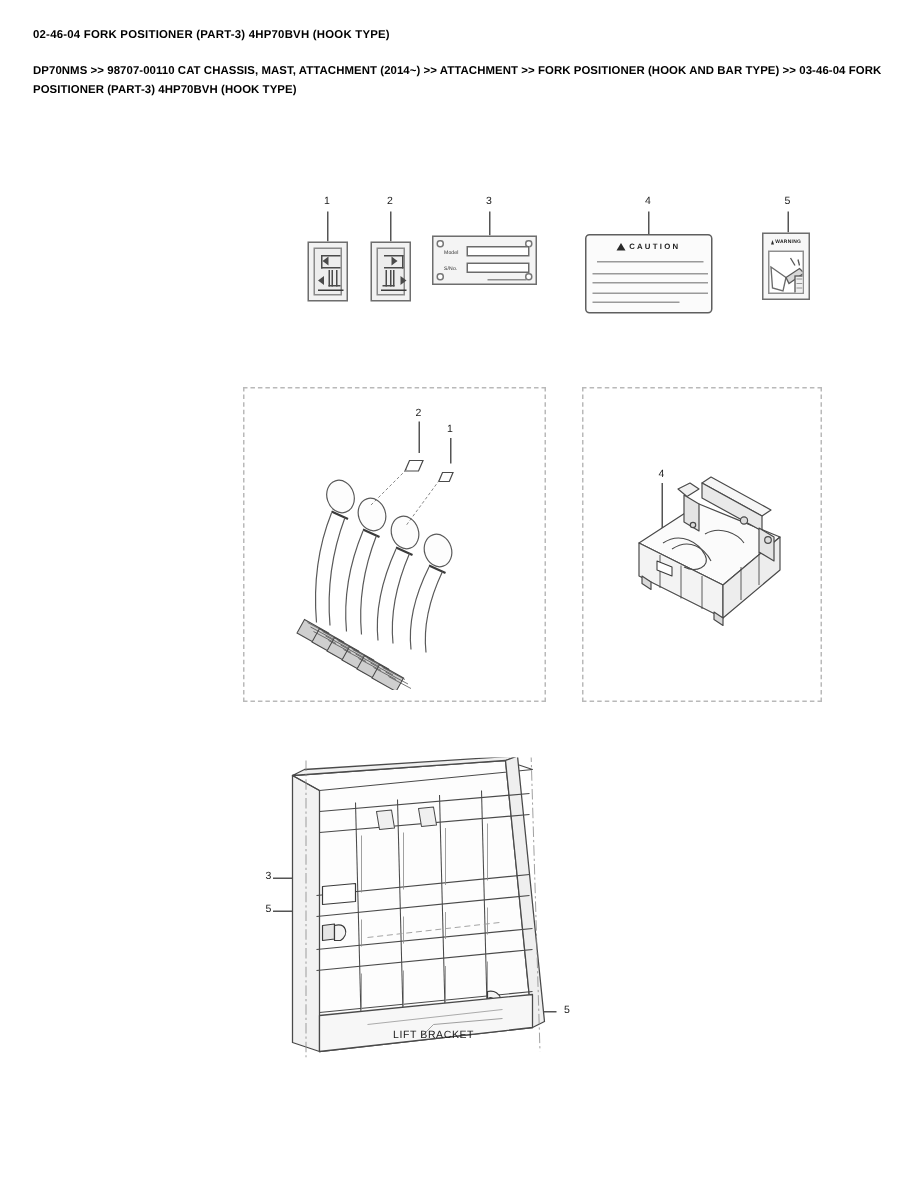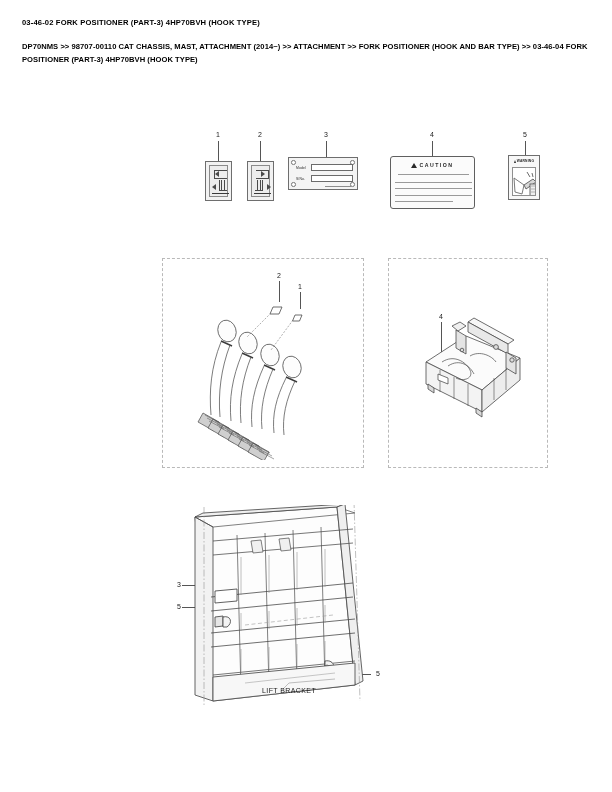--- a/index.html
+++ b/index.html
@@ -201,21 +201,21 @@
     position: absolute;
     font-size: 7px;
     letter-spacing: 0.4px;
     color: #1a1a1a;
     white-space: nowrap;
   }
 </style>
 </head>
 <body>
 
-<div class="page-title">03-46-02 FORK POSITIONER (PART-3) 4HP70BVH (HOOK TYPE)</div>
+<div class="page-title">02-46-04 FORK POSITIONER (PART-3) 4HP70BVH (HOOK TYPE)</div>
 <div class="breadcrumb">DP70NMS &gt;&gt; 98707-00110 CAT CHASSIS, MAST, ATTACHMENT (2014~) &gt;&gt; ATTACHMENT &gt;&gt; FORK POSITIONER (HOOK AND BAR TYPE) &gt;&gt; 03-46-04 FORK POSITIONER (PART-3) 4HP70BVH (HOOK TYPE)</div>
 
 <div class="decal-row">
 
   <div class="callout-num" style="left:211px; top:131px;">1</div>
   <div class="leader-v" style="left:218px; top:141px; height:20px;"></div>
 
   <div class="decal arrow-plate" style="left:205px; top:161px; width:27px; height:40px;">
     <div class="inner">
 

